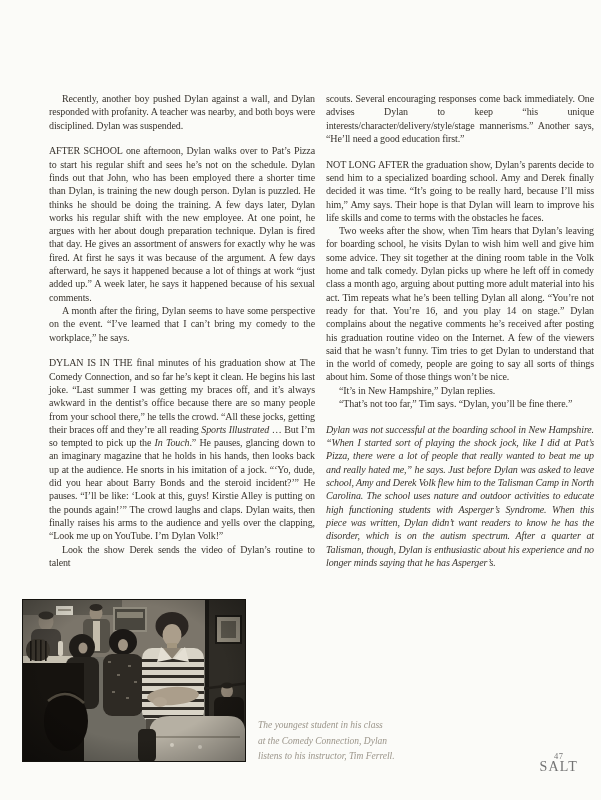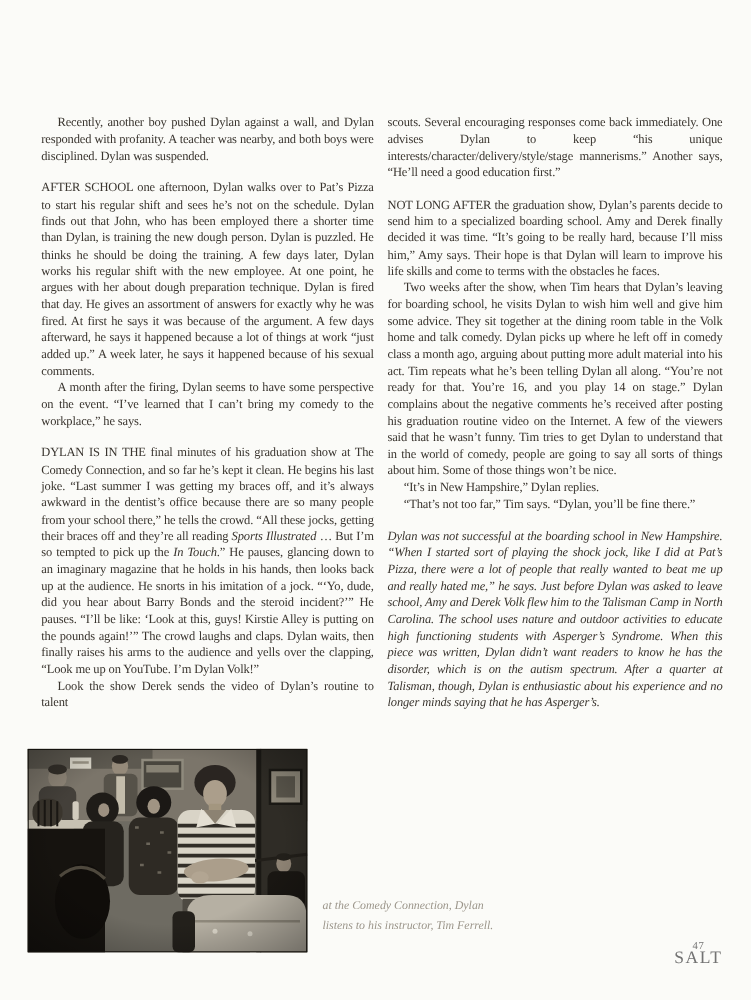--- a/index.html
+++ b/index.html
@@ -9,20 +9,21 @@
     font-family:"Liberation Serif", serif;
     -webkit-font-smoothing:antialiased;
   }
   .page { position:relative; width:601px; height:800px; overflow:hidden; background:#fbfbf8; }
 
   .col {
     position:absolute; top:92px;
     color:#39342e;
     font-size:10px; line-height:13.3px;
     letter-spacing:-0.12px;
+    margin-left:16px;
   }
   .col.left  { left:33px;  width:266px; }
   .col.right { left:310px; width:268px; }
 
   p.para { margin:0; text-align:justify; }
   p.indent { text-indent:13px; }
   p.section { margin-top:12.5px; }
   p.italic-block { margin-top:12.5px; font-style:italic; }
   em { font-style:italic; }
 
@@ -165,20 +166,21 @@
       <circle cx="150" cy="146" r="2" fill="#ded9cc"></circle>
       <circle cx="178" cy="148" r="2" fill="#ded9cc"></circle>
       <rect x="116" y="130" width="18" height="33" rx="5" fill="#23201b"></rect>
 
       <rect width="224" height="163" fill="url(#vg)"></rect>
       <rect x="0.5" y="0.5" width="223" height="162" fill="none" stroke="#14120e"></rect>
     </svg>
   </figure>
 
   <div class="caption">
+      <div class="cap-line">The youngest student in his class</div>
       <div class="cap-line">at the Comedy Connection, Dylan</div>
       <div class="cap-line">listens to his instructor, Tim Ferrell.</div>
     </div>
 
   <div class="footer">
     <div class="num">47</div>
     <div class="mag">SALT</div>
   </div>
 
 </div>

